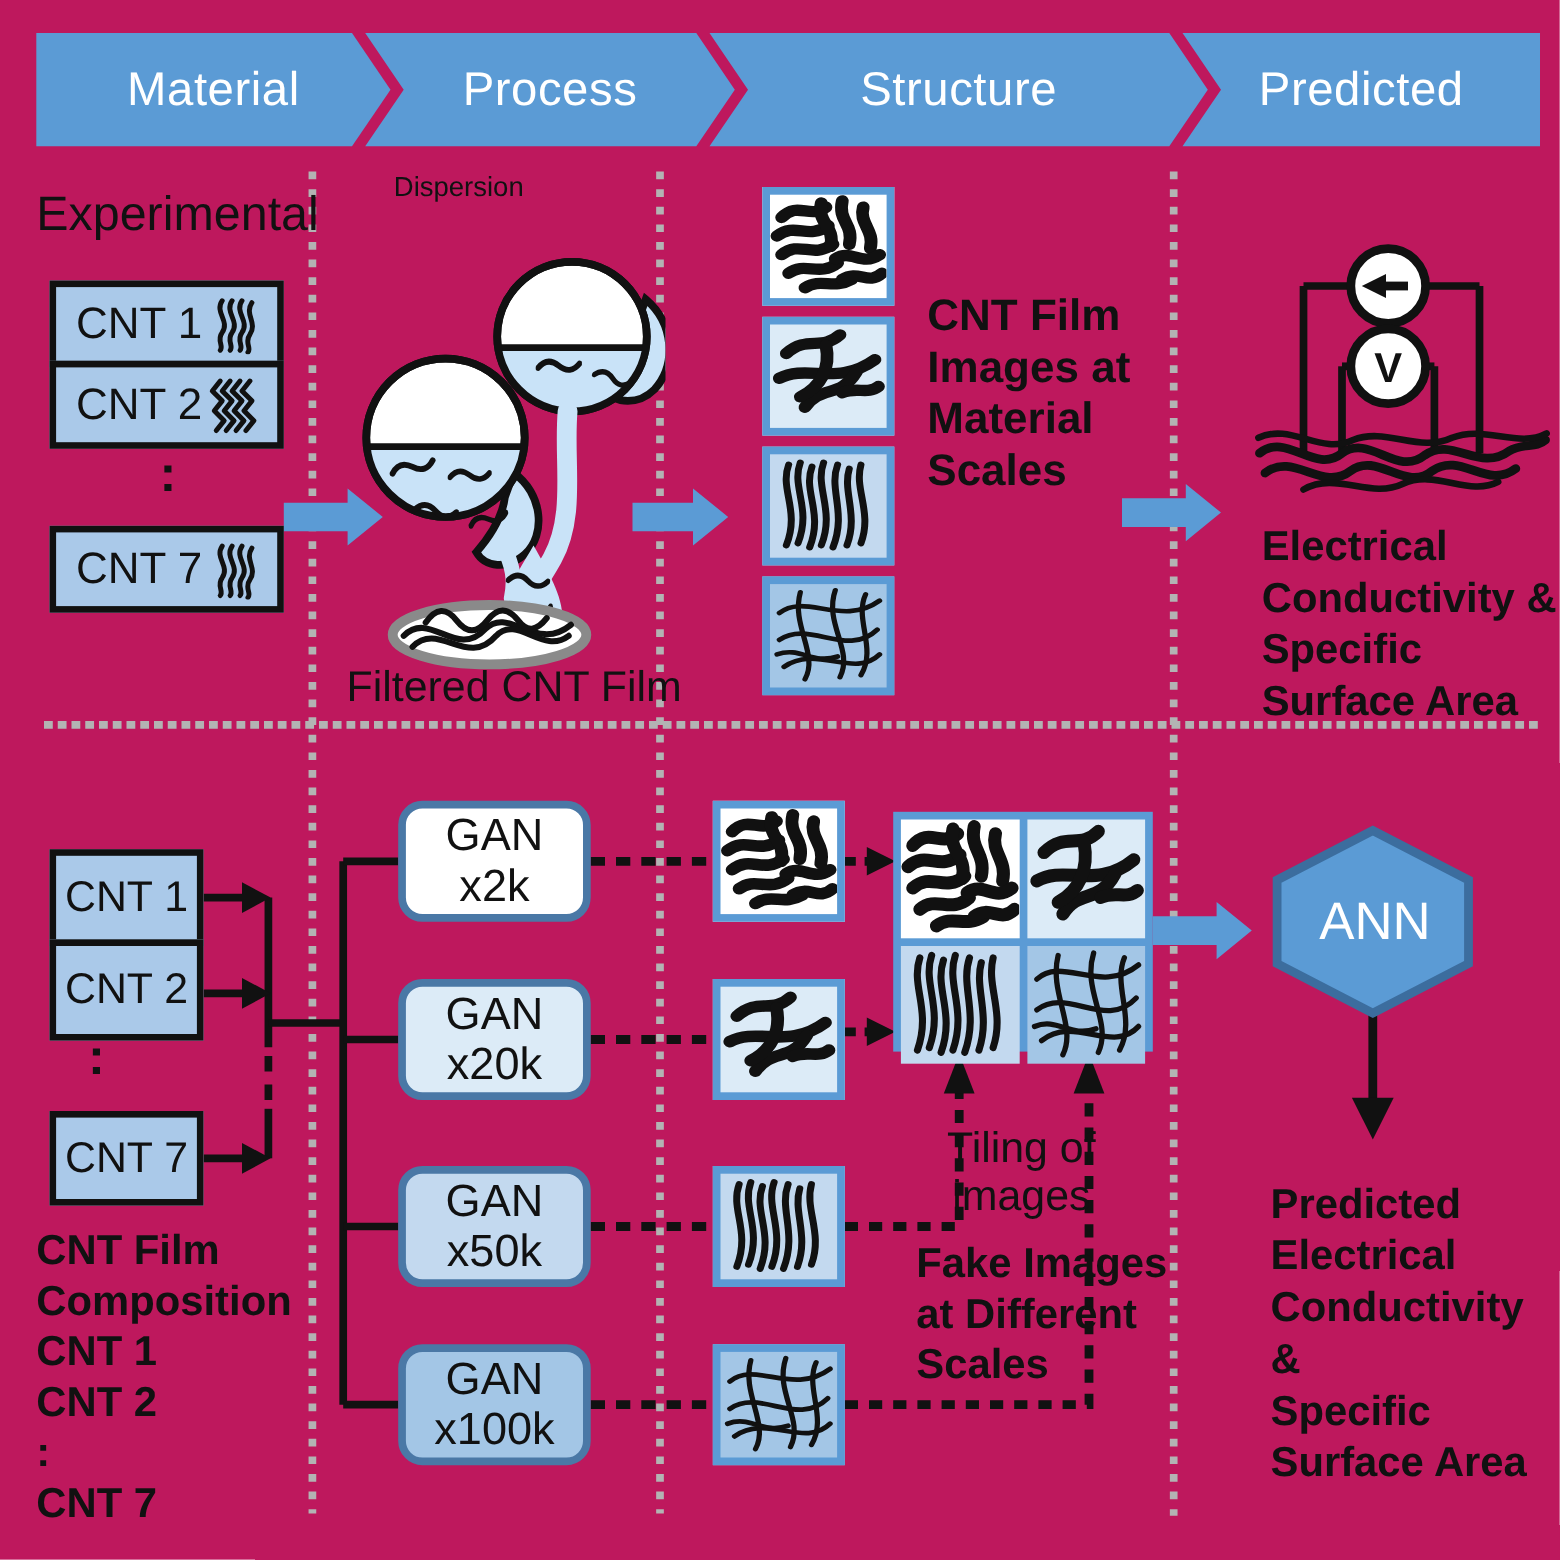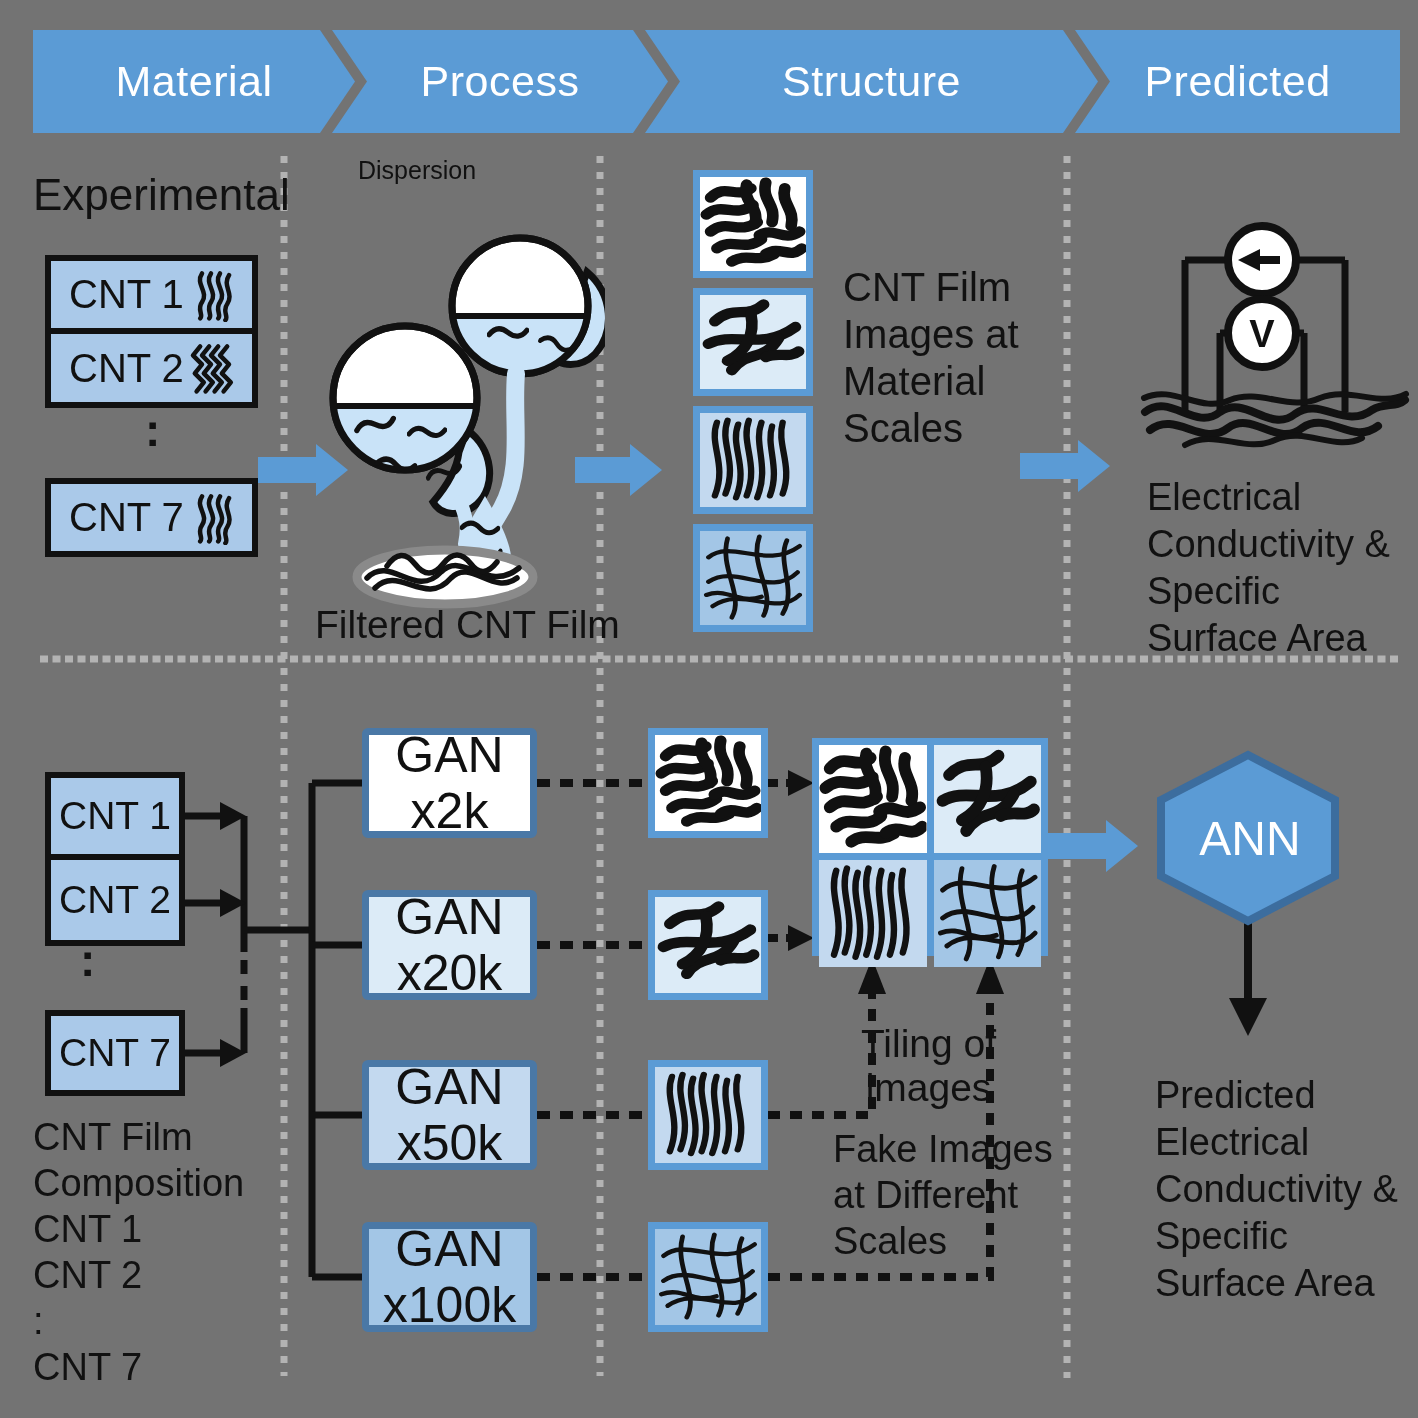--- a/index.html
+++ b/index.html
@@ -1,33 +1,33 @@
 <!DOCTYPE html>
 <html><head>
 <meta charset="utf-8">
 <style>
   html,body{margin:0;padding:0;background:#fff;}
-  #canvas{position:relative;width:1418px;height:1418px;background:#737373;
+  #canvas{position:relative;width:1418px;height:1418px;background:#be185d;
           font-family:"Liberation Sans", sans-serif;color:#111;overflow:hidden;}
   .abs{position:absolute;}
   .lbl{position:absolute;color:#111;}
-  .lines span{display:block;}
+  .lines span{display:block;font-weight:bold;}
   
   .chev-label{position:absolute;top:30px;height:103px;display:flex;align-items:center;justify-content:center;
               color:#fff;font-size:43px;letter-spacing:0.5px;}
   
   .cntbox{position:absolute;background:#aac9e9;border:6px solid #111;box-sizing:border-box;
           display:flex;align-items:center;justify-content:space-between;padding:0 14px 0 18px;}
   .cntbox .t{font-size:40px;}
   .cntbox-c{position:absolute;background:#aac9e9;border:6px solid #111;box-sizing:border-box;
           display:flex;align-items:center;justify-content:center;font-size:39px;}
   .vdots{font-size:46px;font-weight:bold;line-height:0.55;}
-  .ganbox{position:absolute;width:175px;height:110px;border:7px solid #4a78a6;border-radius:6px;
+  .ganbox{position:absolute;width:175px;height:110px;border:7px solid #4a78a6;border-radius:22px;
           box-sizing:border-box;display:flex;flex-direction:column;align-items:center;justify-content:center;
-          font-size:50px;line-height:1.12;}
+          font-size:41px;line-height:1.12;}
   .film{position:absolute;width:120px;box-sizing:border-box;border:7px solid #5b9bd5;}
   .film svg{display:block;width:100%;height:100%;}
   .tile{width:100%;height:100%;}
   .tile svg{display:block;width:100%;height:100%;}
   #tile-grid{position:absolute;left:812px;top:738px;width:236px;height:218px;background:#5b9bd5;
              box-sizing:border-box;padding:7px;display:grid;grid-template-columns:1fr 1fr;
              grid-template-rows:1fr 1fr;gap:7px;}
   .art-stroke{stroke:#111;fill:none;stroke-linecap:round;stroke-linejoin:round;}
   .heading{font-weight:normal;font-size:44px;}
   .cap38{font-size:38px;line-height:47px;}

